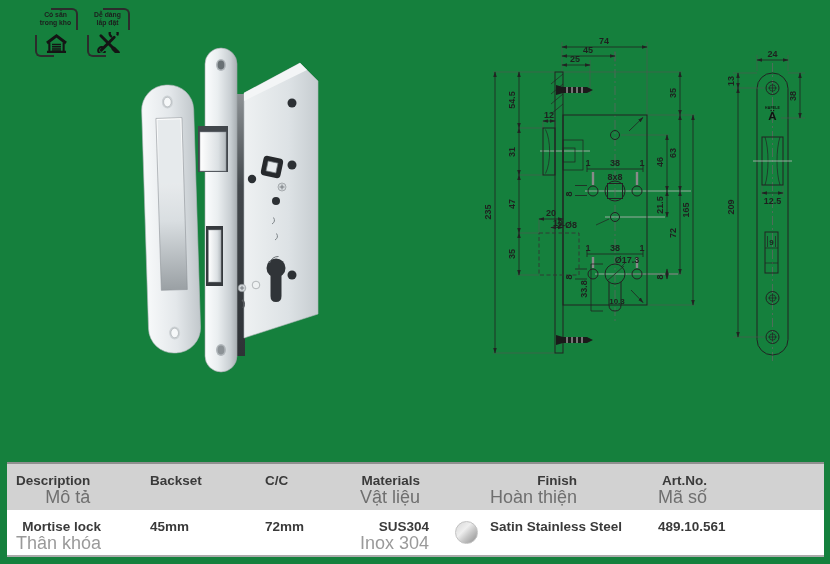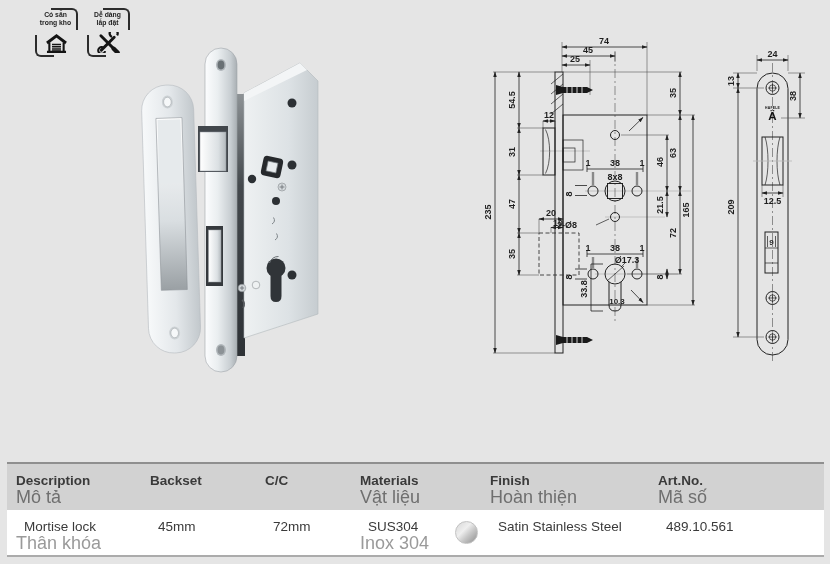--- a/index.html
+++ b/index.html
@@ -1,16 +1,16 @@
 <!DOCTYPE html>
 <html><head>
 <meta charset="utf-8">
 <style>
   html,body{margin:0;padding:0;background:#fff;}
-  #page{position:relative;width:830px;height:564px;background:#e5e5e5;overflow:hidden;
+  #page{position:relative;width:830px;height:564px;background:#15803d;overflow:hidden;
         font-family:"Liberation Sans", sans-serif;}
   
   .badges{position:absolute;left:35px;top:8px;display:flex;gap:9px;}
   .badge{position:relative;width:43px;height:49px;}
   .badge .br-tr{position:absolute;top:0;right:0;width:58%;height:40%;
     border-top:2.5px solid #2c2c2c;border-right:2.5px solid #2c2c2c;border-top-right-radius:6px;}
   .badge .br-bl{position:absolute;bottom:0;left:0;width:40%;height:40%;
     border-left:2.5px solid #2c2c2c;border-bottom:2.5px solid #2c2c2c;border-bottom-left-radius:6px;}
   .badge .txt{position:absolute;top:3px;left:0;right:2px;text-align:center;
     font-size:6.8px;font-weight:bold;line-height:1.2;color:#1d1d1d;}
@@ -23,28 +23,28 @@
   .logoMark{font-size:11.5px;font-weight:bold;fill:#111;text-anchor:middle;}
   .ln{stroke:#222;stroke-width:1;fill:none;}
   .thin{stroke:#222;stroke-width:.7;fill:none;}
   .ext{stroke:#555;stroke-width:.6;fill:none;}
   .dim{stroke:#222;stroke-width:.8;fill:none;}
   .lite{stroke:#b9b9b9;stroke-width:.8;fill:none;}
   .cl{stroke:#666;stroke-width:.7;fill:none;stroke-dasharray:9 3 2 3;}
   .hid{stroke:#333;stroke-width:.9;fill:none;stroke-dasharray:4 2.5;}
   .bar{stroke:#8a8a8a;stroke-width:2.4;}
   
-  .spec{position:absolute;left:7px;top:462px;width:817px;}
+  .spec{position:absolute;left:7px;top:462px;width:817px;text-align:right;}
   .spec .topline{height:2px;background:#8f8f8f;}
   .spec .head{position:relative;height:46px;background:#d2d2d2;}
   .spec .rowa{position:relative;height:45px;background:#fff;border-bottom:2px solid #ababab;}
   .cell{position:absolute;top:8px;white-space:nowrap;}
   .cell .en{display:block;font-size:13.5px;font-weight:bold;color:#3a3a3a;line-height:17px;}
   .cell .vi{display:block;font-size:18px;font-weight:normal;color:#6f6f6f;line-height:16px;}
-  .rowa .cell .en{font-weight:normal;margin-left:8px;}
+  .rowa .cell .en{font-weight:bold;}
   .rowa .cell .vi{color:#9a9a9a;}
   .c1{left:9px;}  .c2{left:143px;} .c3{left:258px;} .c4{left:353px;} .c5{left:483px;} .c6{left:651px;}
   .swatch{position:absolute;left:448px;top:11px;width:21px;height:21px;border-radius:50%;
     background:linear-gradient(315deg,#8d8d8d 0%,#c9c9c9 40%,#efefef 62%,#d6d6d6 100%);
     border:1px solid #c2c2c2;}
 </style>
 </head>
 <body>
 
 <div id="page">

